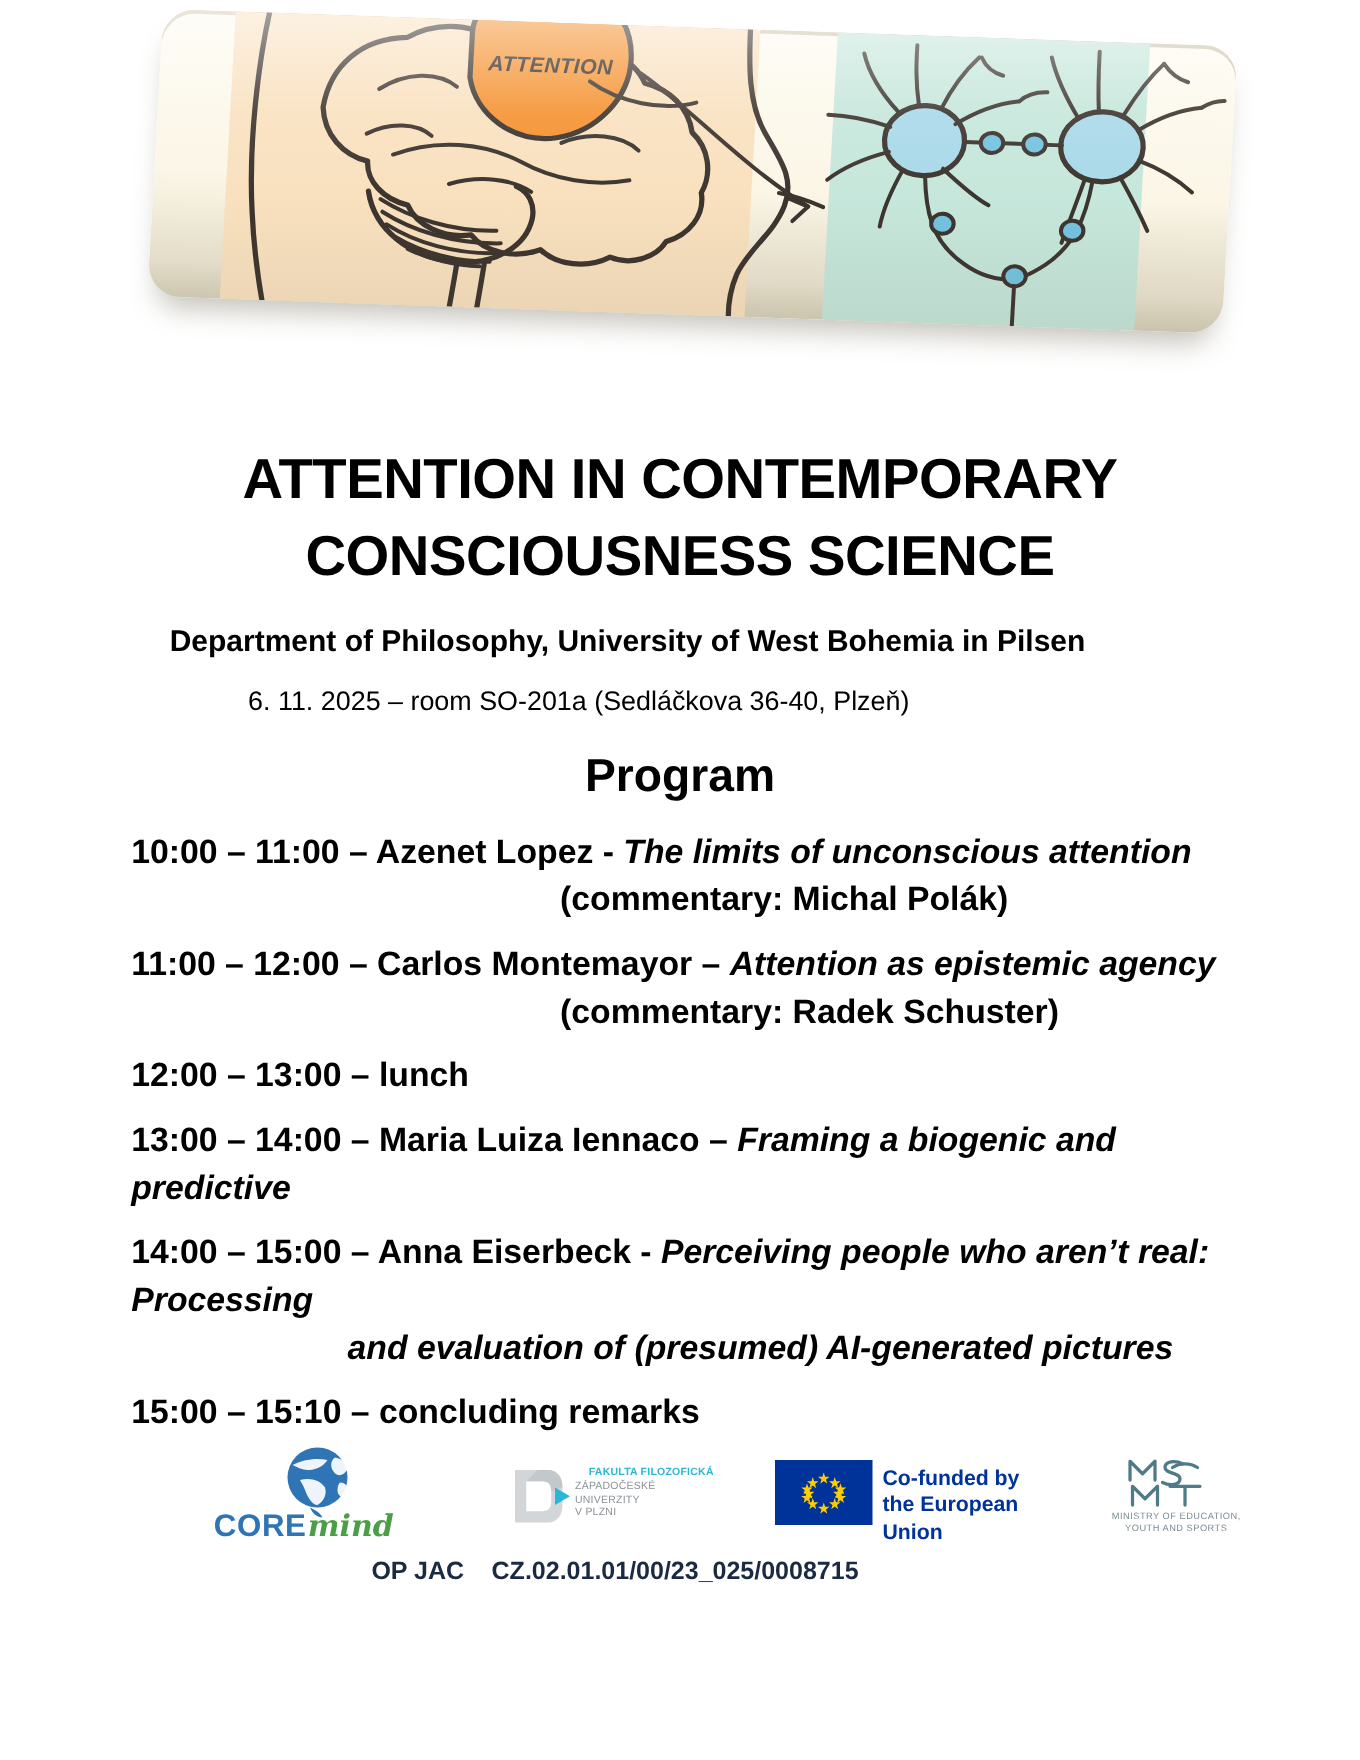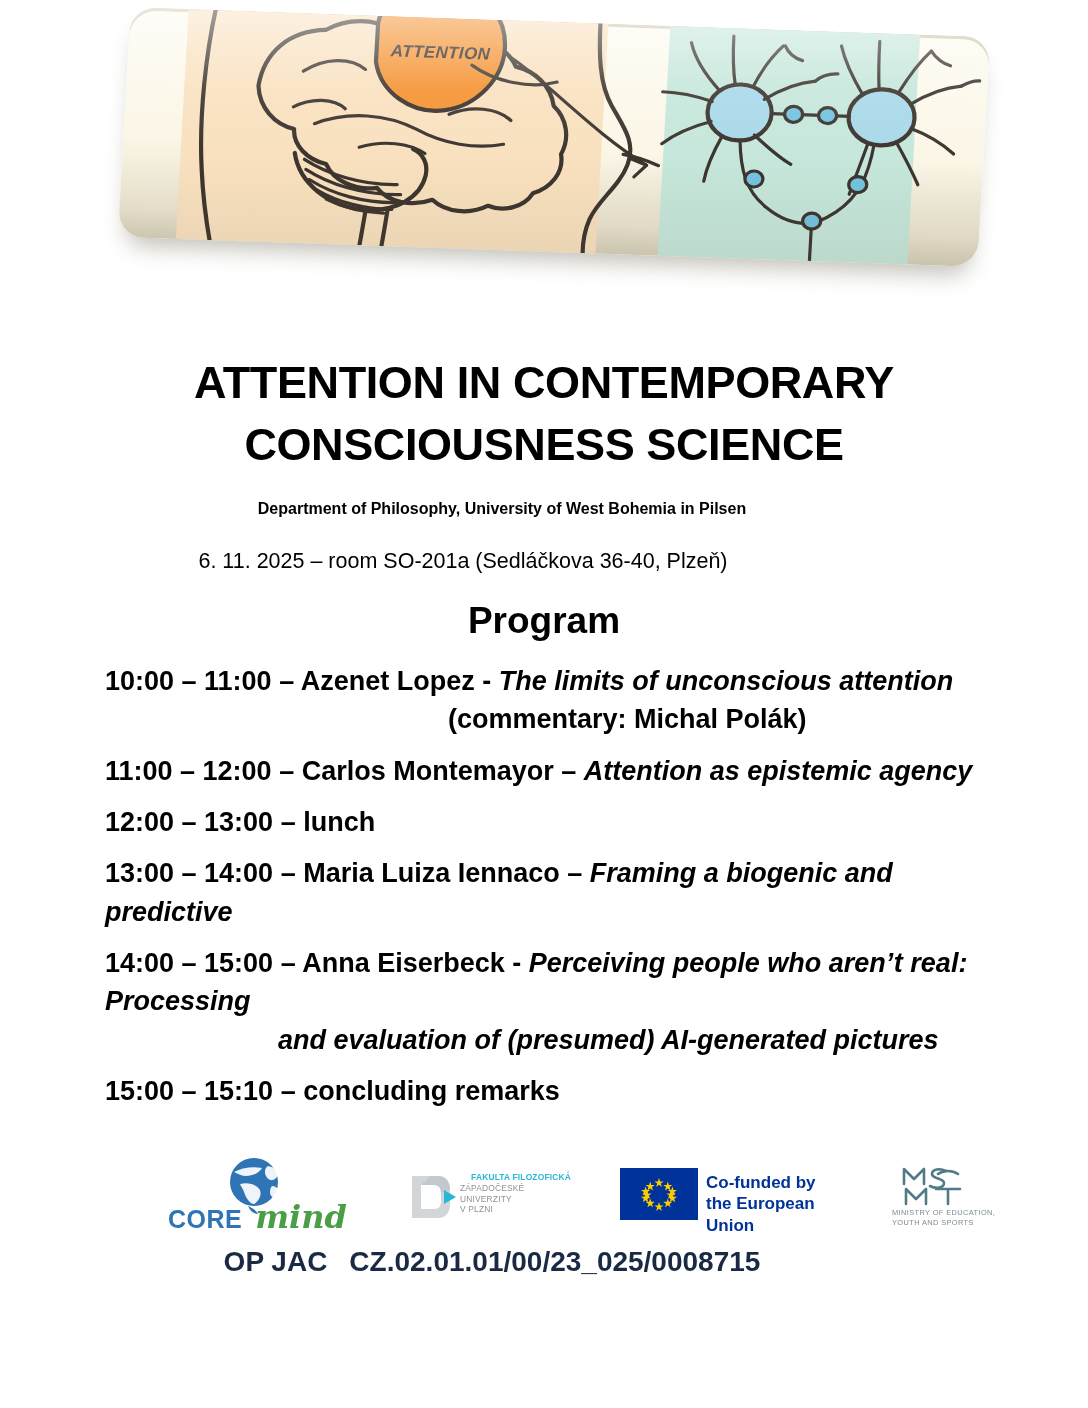--- a/index.html
+++ b/index.html
@@ -97,21 +97,21 @@
     font-weight: bold;
     letter-spacing: -0.4px;
     line-height: 1.38;
   }
   #affiliation {
     position: absolute;
     left: 0;
     top: 500px;
     width: 1004px;
     text-align: center;
-    font-size: 16px;
+    font-size: 24px;
     font-weight: bold;
   }
   #venue {
     position: absolute;
     left: 0;
     top: 549px;
     width: 926px;
     text-align: center;
     font-size: 21.5px;
   }
@@ -158,22 +158,22 @@
     position: absolute;
     left: 0; bottom: 8px;
     width: 150px;
     text-align: center;
     white-space: nowrap;
   }
   .cm-core {
     font-size: 25px; font-weight: bold; color: #2f74b5; letter-spacing: 0.5px;
   }
   .cm-mind {
-    font-size: 32px; font-style: italic; font-weight: bold; color: #4a9e46;
-    font-family: "DejaVu Serif", serif; margin-left: 13px;
+    font-size: 24px; font-style: italic; font-weight: bold; color: #4a9e46;
+    font-family: "DejaVu Serif", serif; margin-left: 1px;
   }
 
   
   #logo-faculty { left: 408px; top: 18px; width: 175px; height: 62px; }
   #fac-mark { position: absolute; left: 0; top: 2px; width: 48px; height: 50px; }
   #fac-text { position: absolute; left: 52px; top: 2px; width: 122px; line-height: 1.28; }
   .fac-l1 { font-size: 8.4px; font-weight: bold; color: #2ab7d6; letter-spacing: 0.2px; text-align: center; }
   .fac-l { font-size: 8.4px; color: #8d9296; letter-spacing: 0.2px; }
 
   
@@ -184,32 +184,32 @@
   }
   #eu-text {
     position: absolute; left: 86px; top: 6px; width: 150px;
     color: #003399; font-size: 17px; line-height: 1.25; font-weight: 600;
   }
 
   
   #logo-ministry { left: 876px; top: 12px; width: 130px; height: 72px; }
   #msmt-mark { position: absolute; left: 12px; top: 0; width: 92px; height: 44px; }
   #msmt-text {
-    position: absolute; left: 16px; top: 44px; width: 130px; text-align: left;
+    position: absolute; left: 0; top: 44px; width: 130px; text-align: center;
     color: #7c8b92; font-size: 7.4px; line-height: 1.35; letter-spacing: 0.4px;
   }
 
   
   #project-code {
     position: absolute;
     left: 0;
     top: 1246px;
     width: 984px;
     text-align: center;
-    font-size: 28px;
+    font-size: 20px;
     font-weight: bold;
     color: #1b2a44;
   }
   #project-code .pc-gap { display: inline-block; width: 22px; }
 </style>
 </head>
 <body>
 
 <div id="banner-wrap">
   <div id="banner-tilt">
@@ -319,20 +319,21 @@
     <div class="prog-line">
       <span>10:00 – 11:00 – </span><span>Azenet Lopez - </span><span class="it">The limits of unconscious attention</span>
     </div>
     <div class="prog-line indent-right">(commentary: Michal Polák)</div>
   </div>
 
   <div class="prog-item">
     <div class="prog-line">
       <span>11:00 – 12:00 – </span><span>Carlos Montemayor – </span><span class="it">Attention as epistemic agency</span>
     </div>
+    <div class="prog-line indent-right">(commentary: Radek Schuster)</div>
   </div>
 
   <div class="prog-item">
     <div class="prog-line">
       <span>12:00 – 13:00 – </span><span>lunch</span>
     </div>
   </div>
 
   <div class="prog-item">
     <div class="prog-line">

